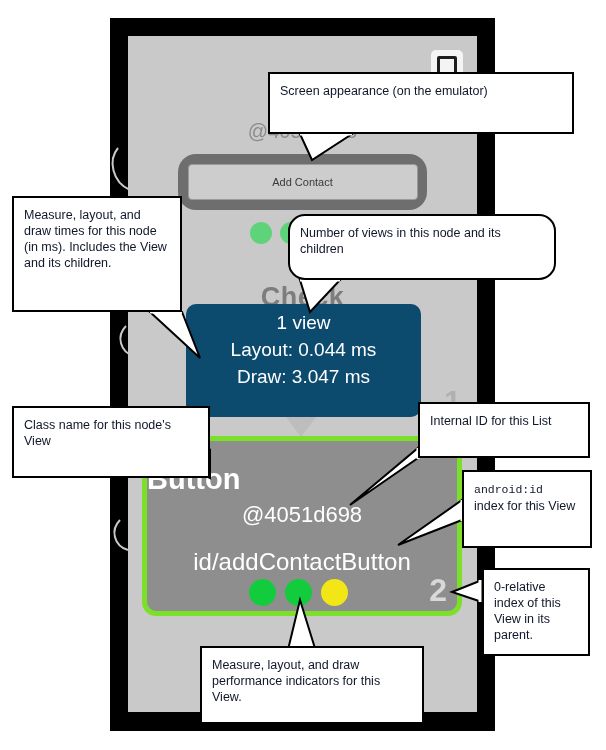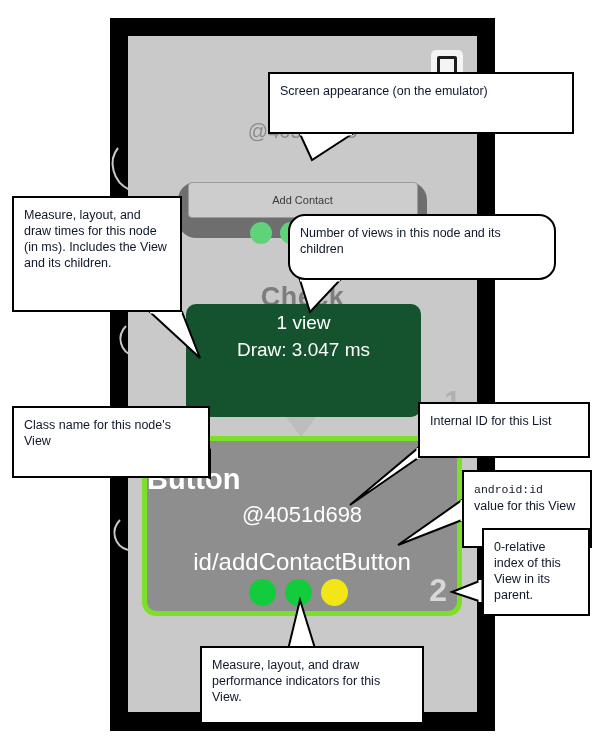--- a/index.html
+++ b/index.html
@@ -80,23 +80,22 @@
   
   #node-add-contact {
     position: absolute;
     left: 50px;
     top: 118px;
     width: 249px;
     height: 56px;
     background: #6e6e6e;
     border-radius: 18px;
     display: flex;
-    align-items: flex-start;
+    align-items: center;
     justify-content: center;
-    margin-top: 28px;
   }
   #node-add-contact .chip {
     width: 228px;
     height: 34px;
     background: #cdcdcd;
     border: 1px solid #9b9b9b;
     border-radius: 4px;
     display: flex;
     align-items: center;
     justify-content: center;
@@ -135,21 +134,21 @@
     font-weight: bold;
   }
 
   
   #node-tooltip {
     position: absolute;
     left: 58px;
     top: 268px;
     width: 235px;
     height: 113px;
-    background: #14532d;
+    background: #0c4a6e;
     border-radius: 10px;
     color: #ffffff;
     padding-top: 5px;
     box-sizing: border-box;
   }
   #node-tooltip .line {
     text-align: center;
     font-size: 19px;
     line-height: 27px;
     white-space: nowrap;
@@ -233,21 +232,21 @@
     width: 606px; height: 750px;
     pointer-events: none;
   }
 
   #callout-appearance { left: 268px; top: 72px;  width: 306px; height: 62px; }
   #callout-times      { left: 12px;  top: 196px; width: 170px; height: 116px; }
   #callout-count      { left: 288px; top: 214px; width: 268px; height: 66px; border-radius: 17px; }
   #callout-class      { left: 12px;  top: 406px; width: 198px; height: 72px; }
   #callout-internal   { left: 418px; top: 402px; width: 172px; height: 56px; }
   #callout-androidid  { left: 462px; top: 470px; width: 130px; height: 78px; }
-  #callout-index      { left: 482px; top: 528px; width: 108px; height: 88px; }
+  #callout-index      { left: 482px; top: 568px; width: 108px; height: 88px; }
   #callout-perf       { left: 200px; top: 646px; width: 224px; height: 78px; }
 </style>
 </head>
 <body>
 
 <div id="phone-frame"></div>
 
 <div id="phone-screen">
 
   <div id="screen-icon">
@@ -267,20 +266,21 @@
     <div class="dot d3"></div>
   </div>
   <div id="index-top">0</div>
 
   <div class="screen-title" id="screen-title-2">Check</div>
 
   <div id="index-mid">1</div>
 
   <div id="node-tooltip">
     <div class="line head">1 view</div>
+    <div class="line">Layout: 0.044 ms</div>
     <div class="line">Draw: 3.047 ms</div>
   </div>
   <div id="tooltip-arrow"></div>
 
   <div id="node-selected">
     <div class="cls">Button</div>
     <div class="iid">@4051d698</div>
     <div class="aid">id/addContactButton</div>
     <div id="dots-sel">
       <div class="dot d1"></div>
@@ -337,21 +337,21 @@
 <div class="callout" id="callout-class">
   <span>Class name for this node's View</span>
 </div>
 
 <div class="callout" id="callout-internal">
   <span>Internal ID for this List</span>
 </div>
 
 <div class="callout" id="callout-androidid">
   <span class="mono-line">android:id</span><br>
-  <span>value for this View</span>
+  <span>index for this View</span>
 </div>
 
 <div class="callout" id="callout-index">
   <span>0-relative index of this View in its parent.</span>
 </div>
 
 <div class="callout" id="callout-perf">
   <span>Measure, layout, and draw performance indicators for this View.</span>
 </div>
 

